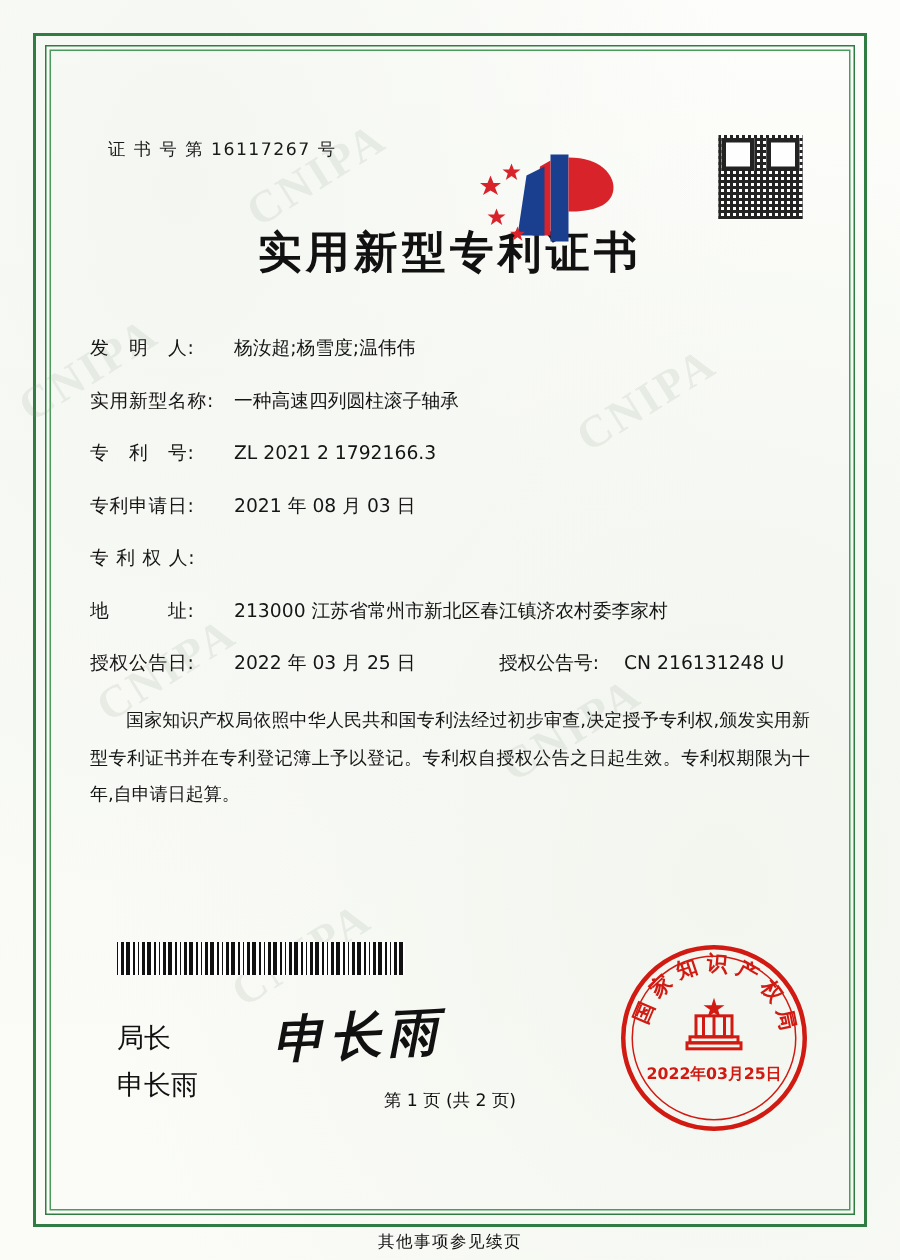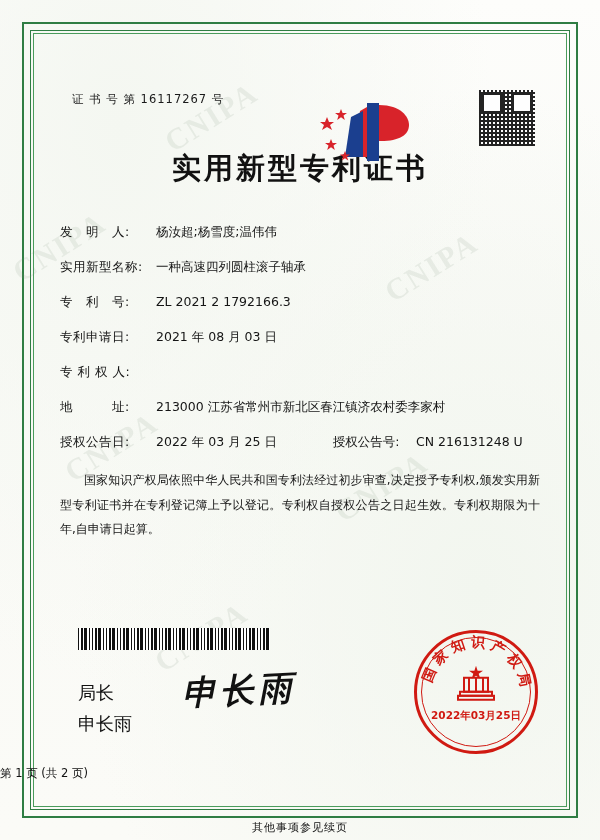--- a/index.html
+++ b/index.html
@@ -133,21 +133,21 @@
   }
   .seal-text{
     position:absolute;left:0;top:0;width:118px;height:118px;
   }
   .seal-date{
     position:absolute;left:50%;top:76px;transform:translateX(-50%);
     font-size:10.5px;color:#d01a12;white-space:nowrap;font-weight:bold;
   }
 
   .pagenum{
-    position:absolute;left:0;right:0;top:766px;
+    position:absolute;left:0;right:0;top:726px;text-align:center;
     font-size:11.5px;color:#111;
   }
   .footnote{
     position:absolute;left:0;right:0;top:820px;text-align:center;
     font-size:11px;color:#111;letter-spacing:1px;
   }
 </style>
 </head>
 <body>
 

